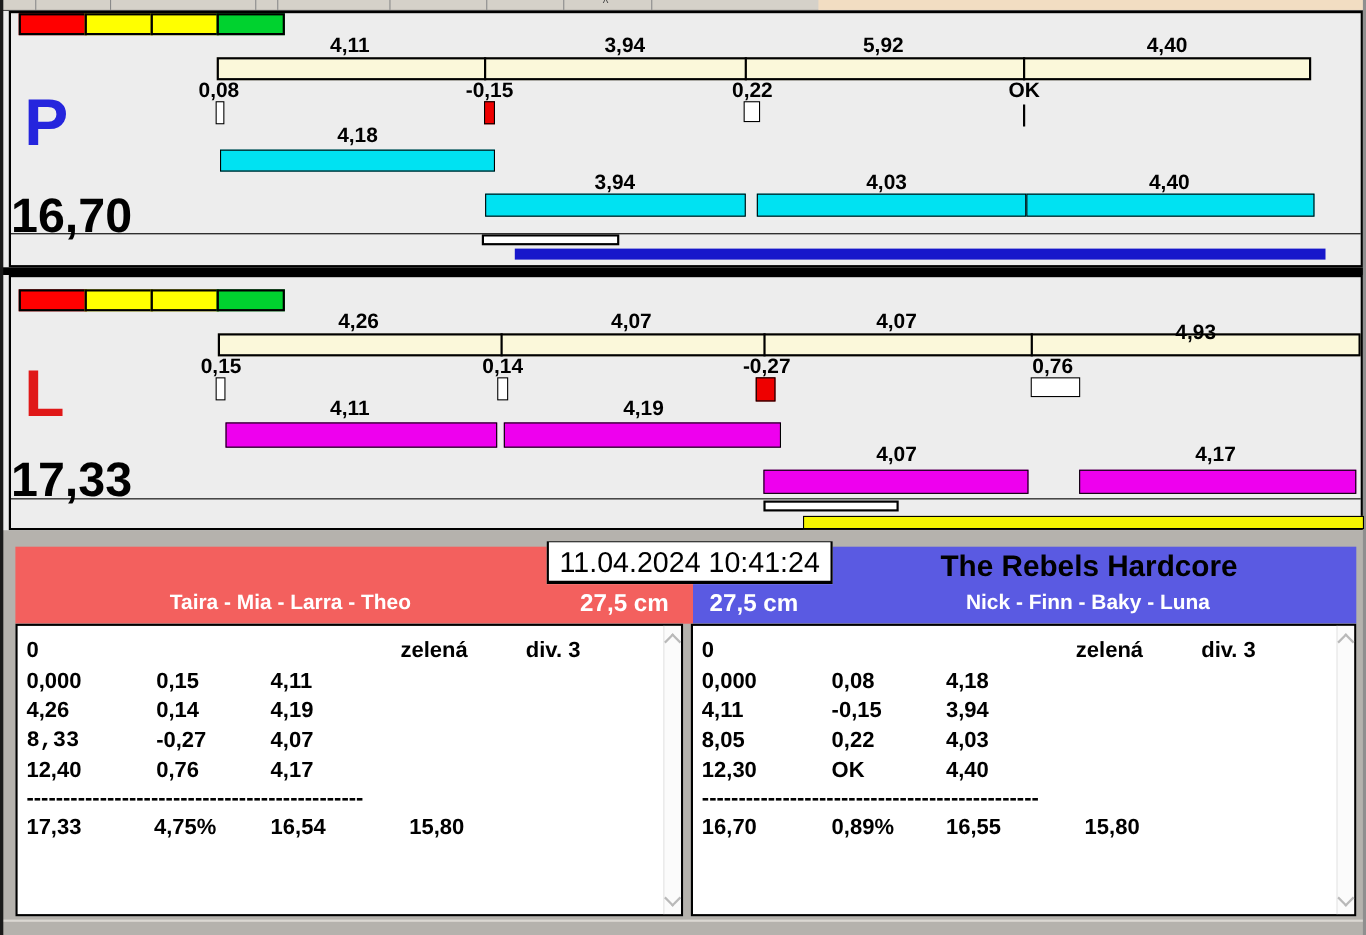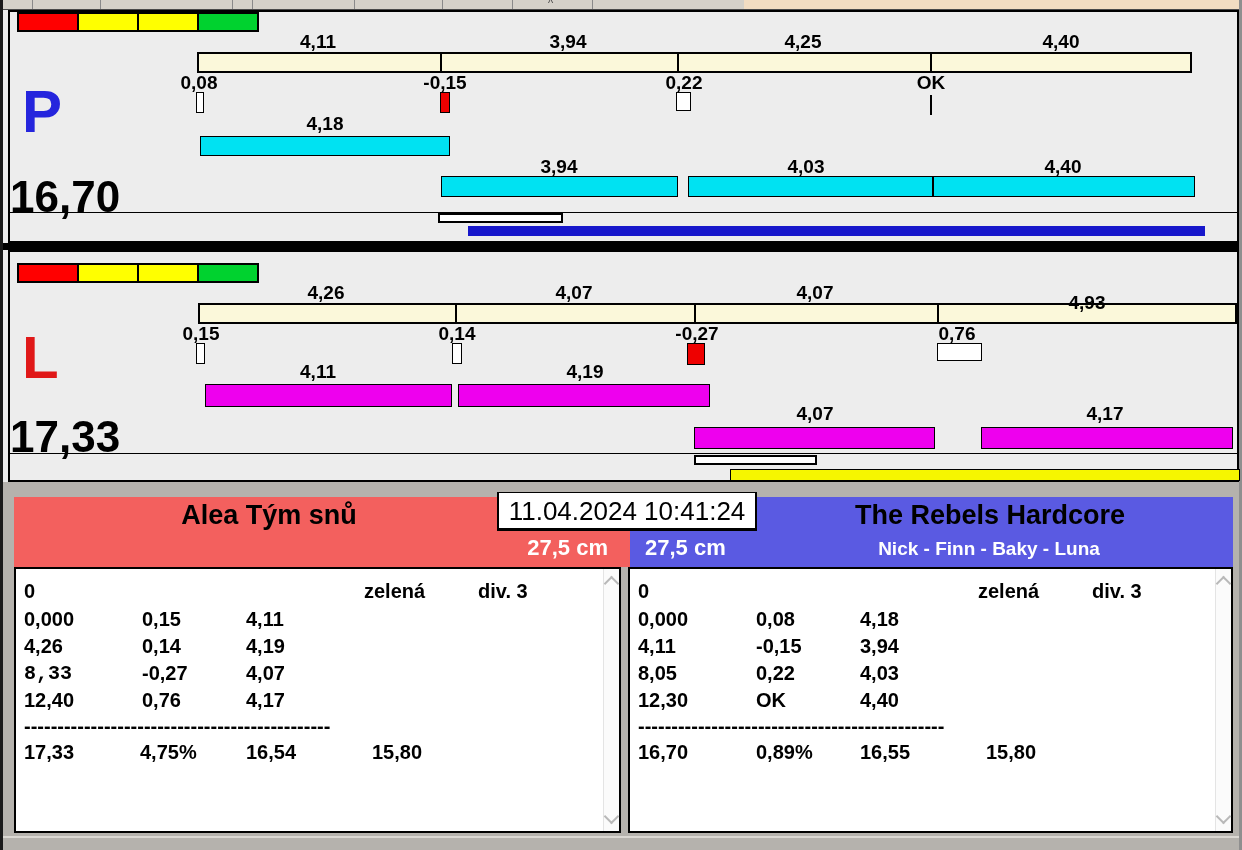--- a/index.html
+++ b/index.html
@@ -42,21 +42,21 @@
     <div class="abs" style="left:744px;top:0;width:498px;height:9px;background:#f2ddc2;"></div>
   </div>
 
   <div class="abs measure-panel" style="left:8px;top:10px;width:1231px;height:233px;"></div>
   <div class="abs" style="left:0;top:243px;width:1242px;height:7px;background:#000;"></div>
   <div class="abs measure-panel" style="left:8px;top:250px;width:1231px;height:232px;"></div>
 
   <div class="abs" style="left:0;top:482px;width:1242px;height:368px;background:#b5b2ad;"></div>
 
   <div class="abs team-header" style="left: 14px; top: 497px; width: 616px; height: 70px; background: rgb(243, 96, 94);">
-    <div class="abs team-title" style="left:0;top:3px;width:510px;">Alea Tým snů</div>
+    <div class="abs team-players" style="left:0;top:41px;width:500px;">Taira - Mia - Larra - Theo</div>
     <div class="abs team-dist" style="right:22px;top:38px;">27,5 cm</div>
   </div>
   <div class="abs team-header" style="left: 630px; top: 497px; width: 603px; height: 70px; background: rgb(90, 90, 226);">
     <div class="abs team-title" style="left:125px;top:3px;width:470px;">The Rebels Hardcore</div>
     <div class="abs team-players" style="left:115px;top:41px;width:488px;">Nick - Finn - Baky - Luna</div>
     <div class="abs team-dist" style="left:15px;top:38px;">27,5 cm</div>
   </div>
 
   <div class="abs timestamp-box" style="left:497px;top:492px;width:260px;height:39px;">
     <span>11.04.2024 10:41:24</span>
@@ -130,21 +130,21 @@
       <div class="abs" style="left: 137px; top: 12px; width: 62px; height: 20px; background: rgb(255, 255, 0); border: 2px solid rgb(0, 0, 0);"></div>
       <div class="abs" style="left: 197px; top: 12px; width: 62px; height: 20px; background: rgb(0, 210, 47); border: 2px solid rgb(0, 0, 0);"></div>
       <div class="abs panel-letter" style="left: 22px; top: 82px; color: rgb(37, 37, 221);">P</div>
       <div class="abs panel-total" style="left: 10px; top: 175px;">16,70</div>
       <div class="abs" style="left: 197px; top: 52px; width: 995px; height: 21px; background: rgb(251, 248, 218); border: 2px solid rgb(0, 0, 0);"></div>
       <div class="abs" style="left: 440px; top: 52px; width: 2px; height: 21px; background: rgb(0, 0, 0);"></div>
       <div class="abs" style="left: 677px; top: 52px; width: 2px; height: 21px; background: rgb(0, 0, 0);"></div>
       <div class="abs" style="left: 930px; top: 52px; width: 2px; height: 21px; background: rgb(0, 0, 0);"></div>
       <div class="abs blabel" style="left: 318px; top: 31px;">4,11</div>
       <div class="abs blabel" style="left: 568px; top: 31px;">3,94</div>
-      <div class="abs blabel" style="left: 803px; top: 31px;">4,25</div>
+      <div class="abs blabel" style="left: 803px; top: 31px;">5,92</div>
       <div class="abs blabel" style="left: 1061px; top: 31px;">4,40</div>
       <div class="abs blabel" style="left: 199px; top: 72px;">0,08</div>
       <div class="abs" style="left: 196px; top: 92px; width: 8px; height: 21px; background: rgb(255, 255, 255); border: 1px solid rgb(0, 0, 0);"></div>
       <div class="abs blabel" style="left: 445px; top: 72px;">-0,15</div>
       <div class="abs" style="left: 440px; top: 92px; width: 10px; height: 21px; background: rgb(238, 0, 0); border: 1px solid rgb(0, 0, 0);"></div>
       <div class="abs blabel" style="left: 684px; top: 72px;">0,22</div>
       <div class="abs" style="left: 676px; top: 92px; width: 15px; height: 19px; background: rgb(255, 255, 255); border: 1px solid rgb(0, 0, 0);"></div>
       <div class="abs blabel" style="left: 931px; top: 72px;">OK</div>
       <div class="abs" style="left: 930px; top: 95px; width: 2px; height: 20px; background: rgb(0, 0, 0);"></div>
       <div class="abs blabel" style="left: 325px; top: 113px;">4,18</div>

